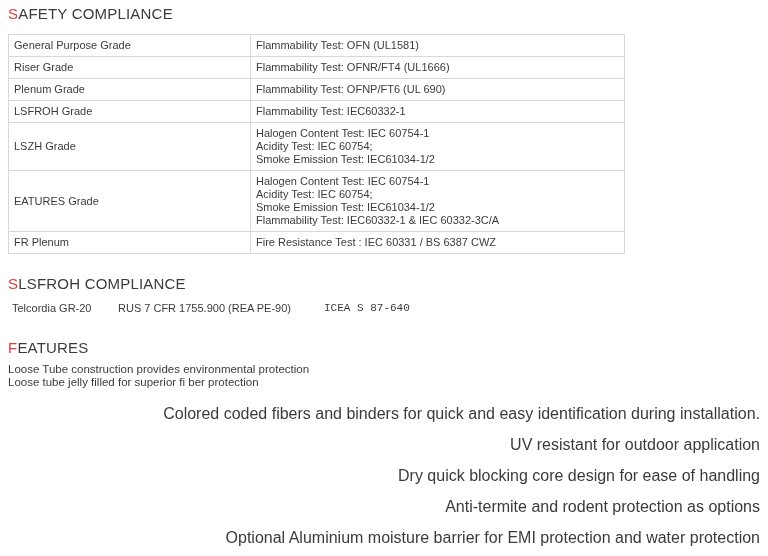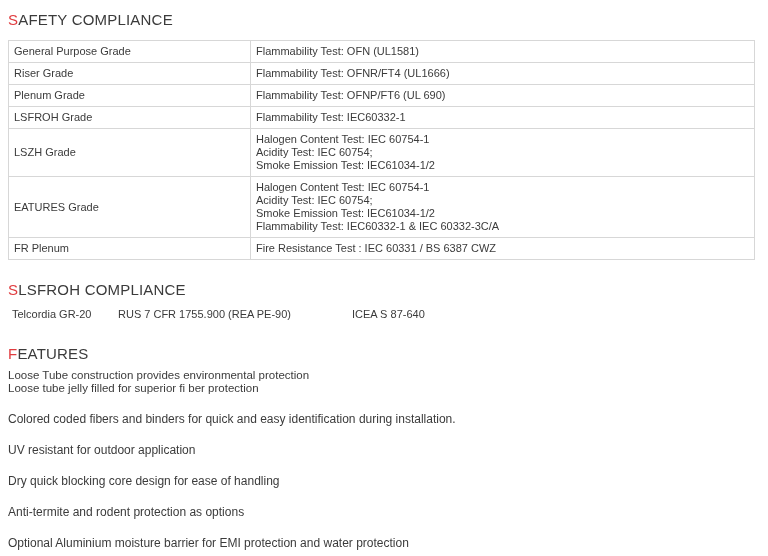--- a/index.html
+++ b/index.html
@@ -9,33 +9,33 @@
     --bg:#ffffff;
   }
   *{box-sizing:border-box;}
   html,body{margin:0;padding:0;}
   body{
     width:768px;height:556px;overflow:hidden;
     background:var(--bg);
     font-family:"Liberation Sans", sans-serif;
     color:var(--text);
   }
-  .page{padding:12px 8px 0 8px;width:768px;}
+  .page{padding:6px 8px 0 8px;width:768px;}
   h2{
     margin:0;
     font-size:15px;
     line-height:16px;
     font-weight:400;
     color:var(--text);
     letter-spacing:0.2px;
   }
   h2 .initial{color:var(--accent);}
   .safety-table{
     border-collapse:collapse;
-    width:747px;
+    width:617px;
     margin-top:12px;
     table-layout:fixed;
   }
   .safety-table td{
     border:1px solid var(--border);
     font-size:11px;
     line-height:13px;
     padding:4px 5px;
     vertical-align:middle;
     color:var(--text);
@@ -44,32 +44,33 @@
   .standards{
     position:relative;
     margin-top:10px;
     height:14px;
     font-size:11px;
     line-height:13px;
   }
   .standards .std-item{position:absolute;top:0;white-space:nowrap;}
   .std-0{left:4px;}
   .std-1{left:110px;}
-  .std-2{left:344px;}
+  .std-2{left:316px;font-family:Liberation Mono, monospace;}
   .h2-standard{margin-top:22px;}
   .h2-features{margin-top:24px;}
   .features-block{
     margin-top:7px;
     font-size:11.5px;
     line-height:13px;
   }
   .feature{
     margin-top:18px;
-    font-size:12px;
+    font-size:16px;
     line-height:13px;
+    text-align:right;
   }
 </style>
 </head>
 <body>
 
 <div class="page">
 
   <h2><span class="initial">S</span><span>AFETY COMPLIANCE</span></h2>
 
   <table class="safety-table">

